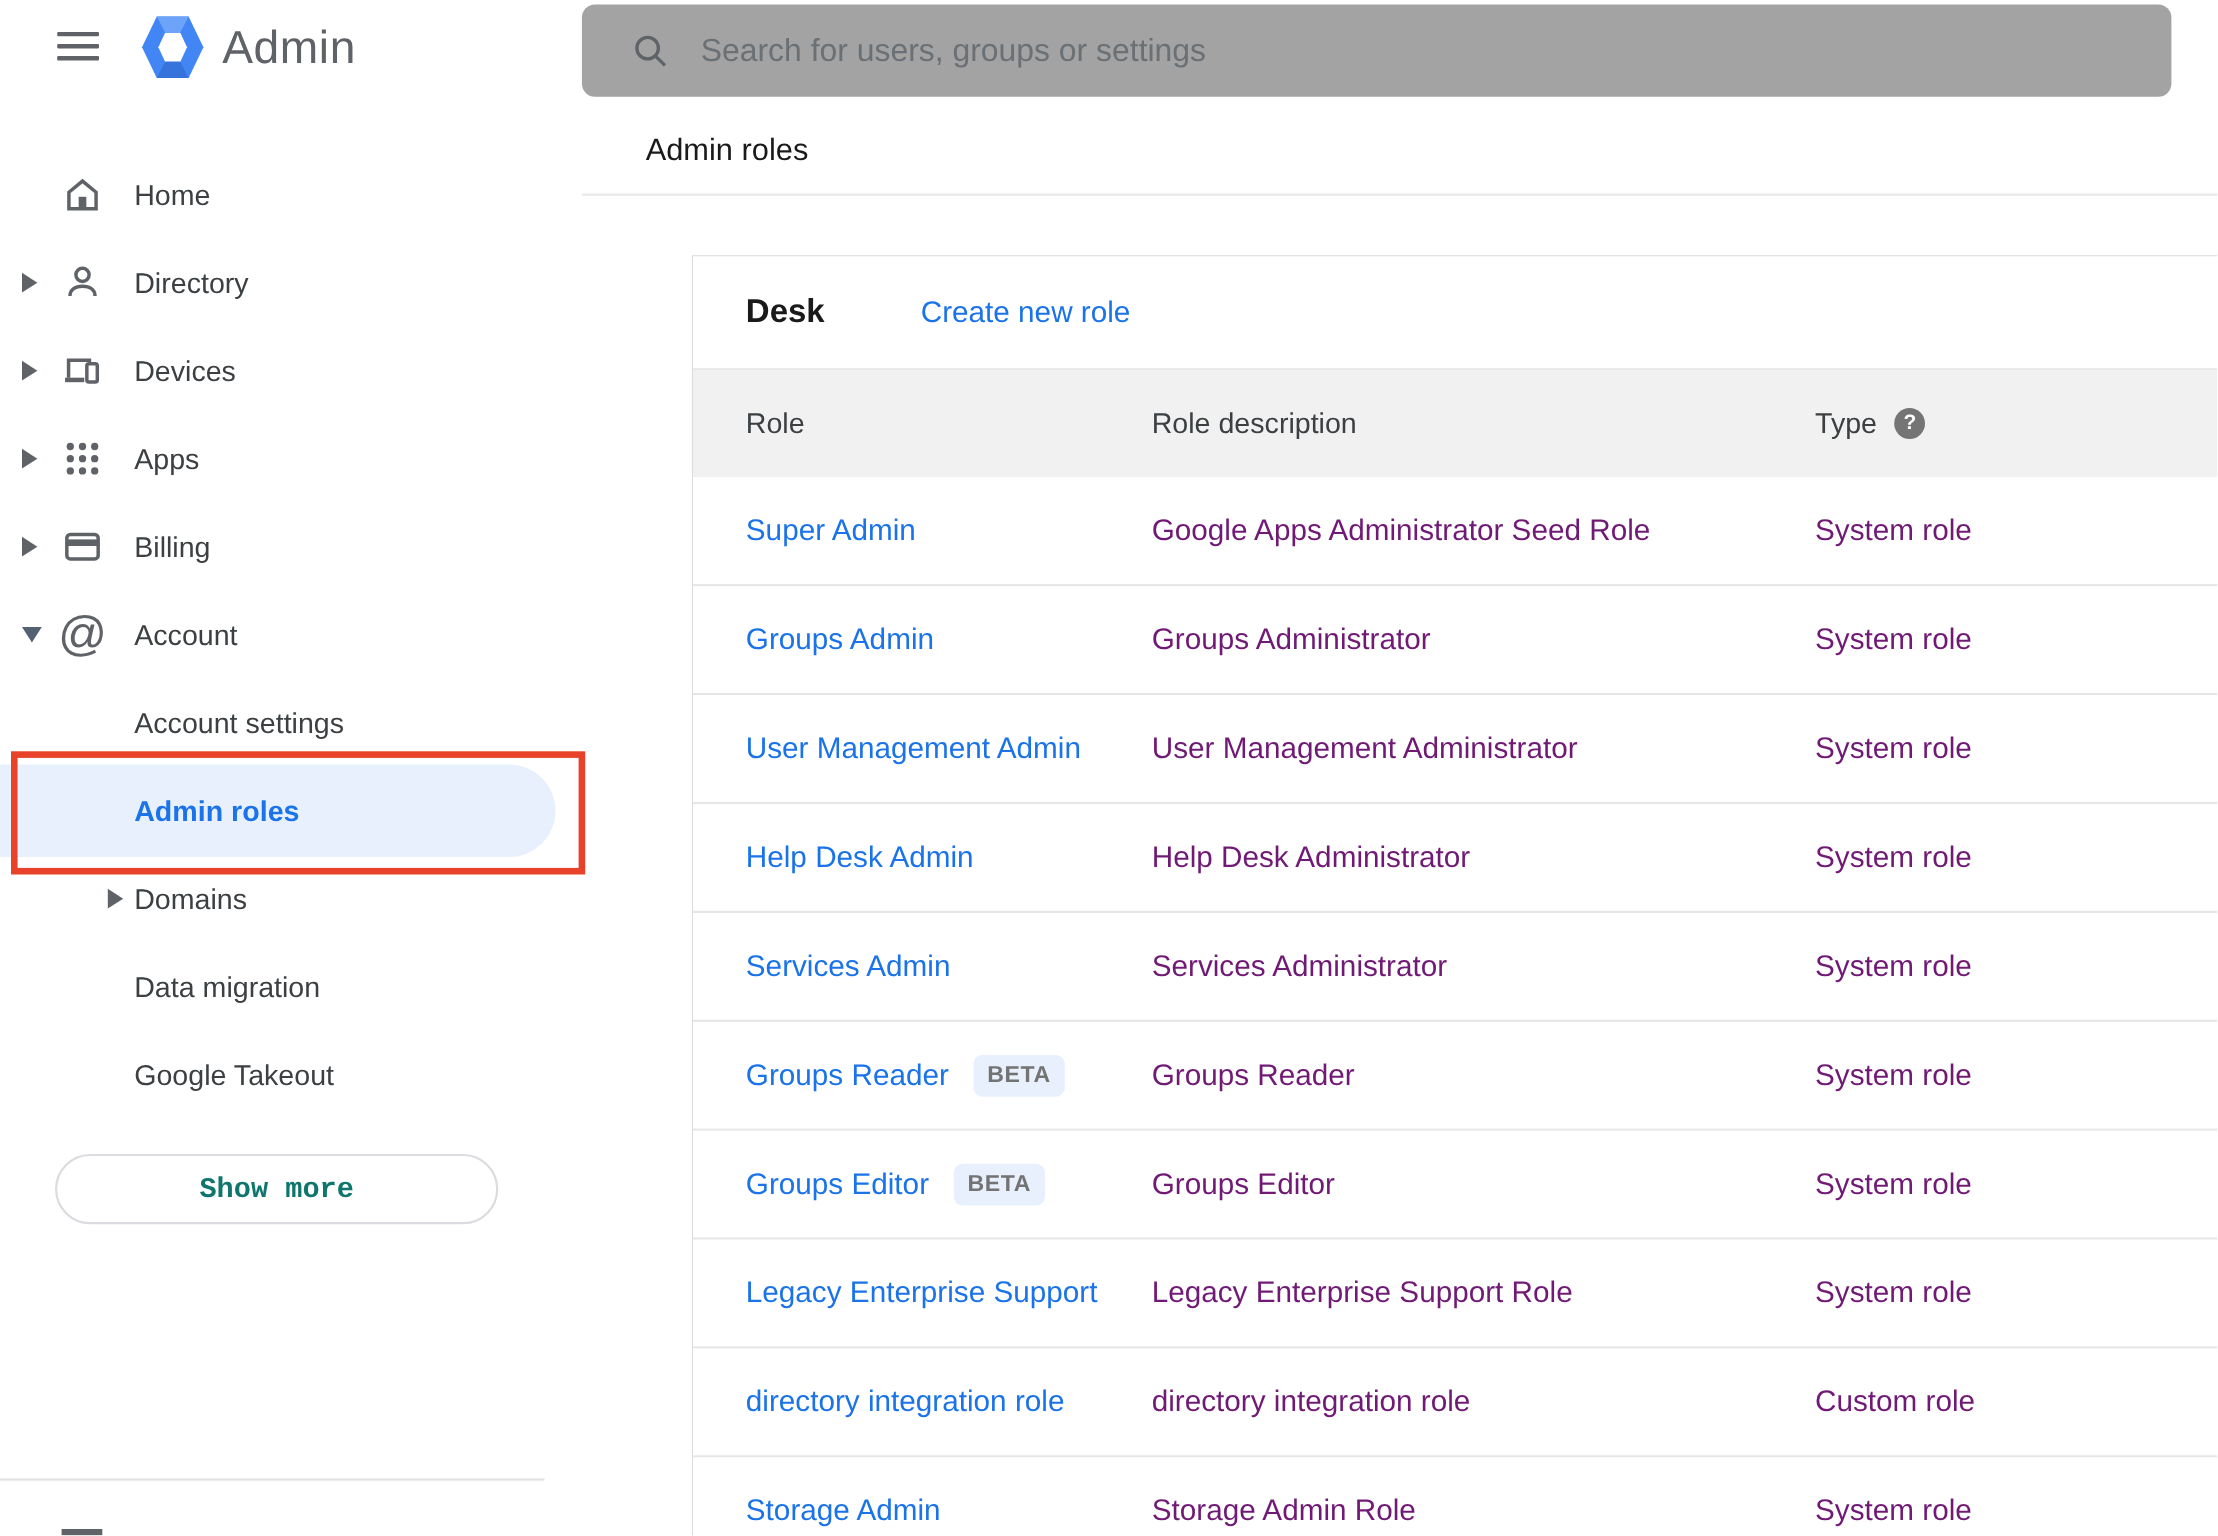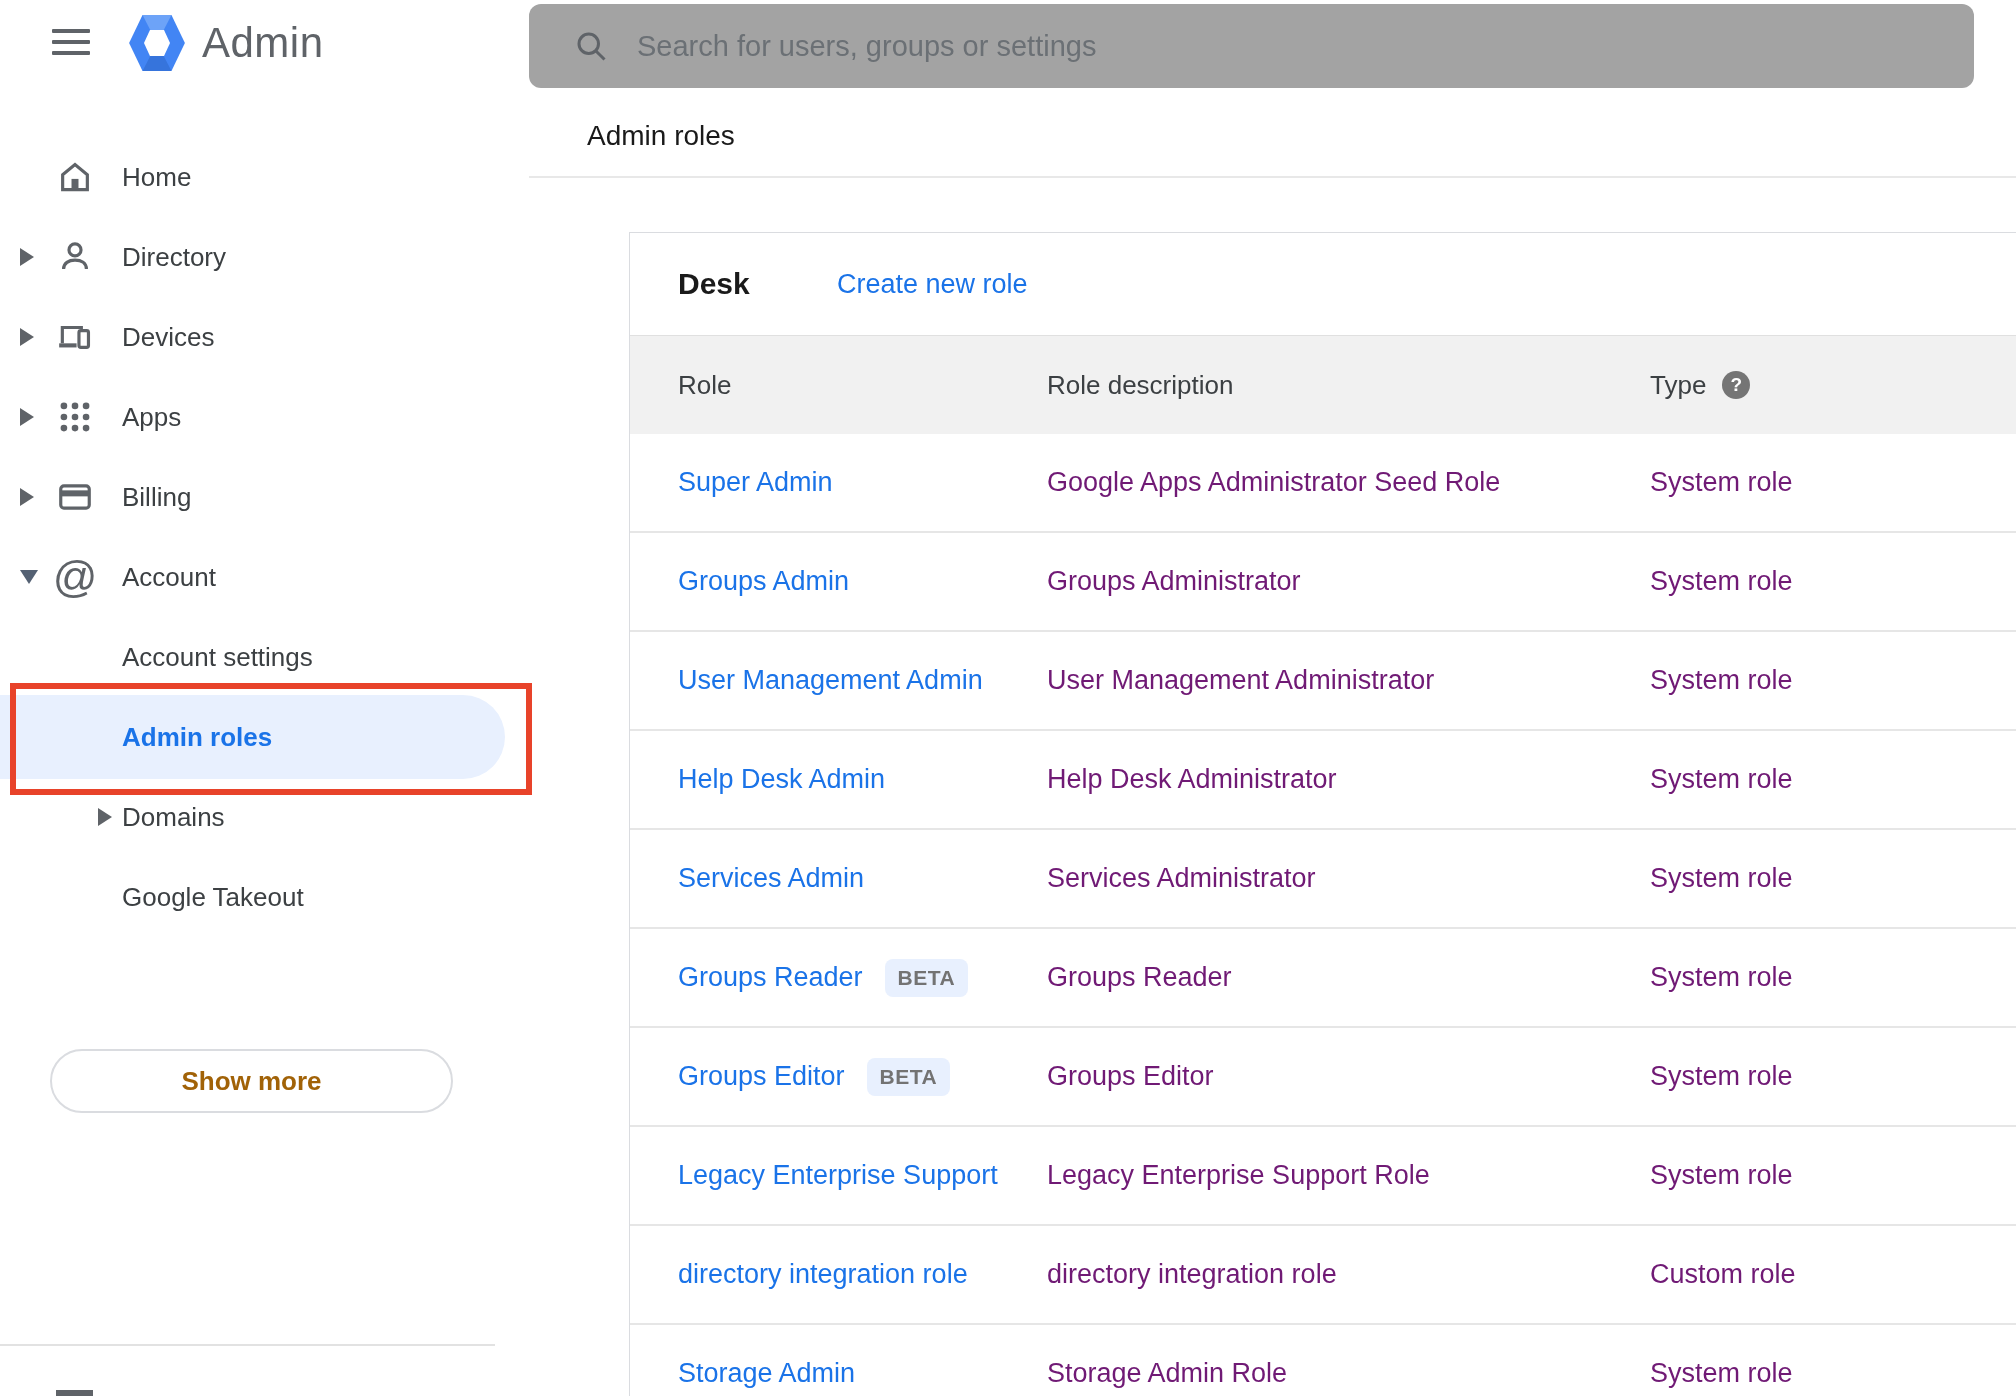--- a/index.html
+++ b/index.html
@@ -32,22 +32,22 @@
   .tri-down{width:0;height:0;border-top:14px solid #546173;border-left:9px solid transparent;border-right:9px solid transparent;}
   .nav-icon{position:absolute;left:55px;width:40px;height:44px;display:flex;align-items:center;justify-content:center;}
   .at-glyph{font-size:44px;color:#5f6368;line-height:44px;}
   .nav-label{position:absolute;left:122px;font-size:26px;color:#3c4043;white-space:nowrap;text-align:center;}
   .nav-item.selected::before{content:"";position:absolute;left:0;top:-2px;bottom:-2px;width:505px;
        background:#e8f0fe;border-radius:0 42px 42px 0;}
   .nav-item.selected .nav-label{color:#1a73e8;font-weight:bold;position:absolute;}
   .annotation-box{position:absolute;left:10px;top:683px;width:510px;height:100px;
        border:6px solid #e8432a;pointer-events:none;z-index:5;}
   .show-more{position:absolute;left:50px;top:1049px;width:403px;height:64px;background:#fff;
-       border:2px solid #dadce0;border-radius:34px;color:#a16207;font-size:26px;font-weight:bold;
-       display:flex;align-items:center;justify-content:center;cursor:pointer;font-family:Liberation Sans, sans-serif;}
+       border:2px solid #dadce0;border-radius:34px;color:#0f766e;font-size:26px;font-weight:bold;
+       display:flex;align-items:center;justify-content:center;cursor:pointer;font-family:Liberation Mono, monospace;}
   .sidebar-bottom-divider{position:absolute;left:0;top:1344px;width:495px;height:2px;background:#e2e2e2;}
   .partial-icon{position:absolute;left:56px;top:1390px;width:37px;height:6px;background:#5f6368;}
 
   
   .card{position:absolute;left:629px;top:232px;width:1386px;height:1164px;background:#fff;
         border-left:1px solid #dadce0;border-top:1px solid #dadce0;}
   .card-head{position:relative;height:102px;}
   .card-title{position:absolute;left:48px;top:50%;transform:translateY(-50%);
         font-size:30px;font-weight:bold;color:#1a1a1a;}
   .create-link{position:absolute;left:207px;top:50%;transform:translateY(-50%);
@@ -173,20 +173,24 @@
 
     <span class="nav-label">Admin roles</span>
   </div>
       <div class="nav-item sub">
     <span class="expander tri-right"></span>
 
     <span class="nav-label">Domains</span>
   </div>
       <div class="nav-item sub">
 
+    <span class="nav-label">Data migration</span>
+  </div>
+      <div class="nav-item sub">
+
     <span class="nav-label">Google Takeout</span>
   </div>
     </nav>
   <div class="annotation-box"></div>
   <button class="show-more">Show more</button>
   <div class="sidebar-bottom-divider"></div>
   <div class="partial-icon"></div>
 
   <section class="card">
     <div class="card-head">

